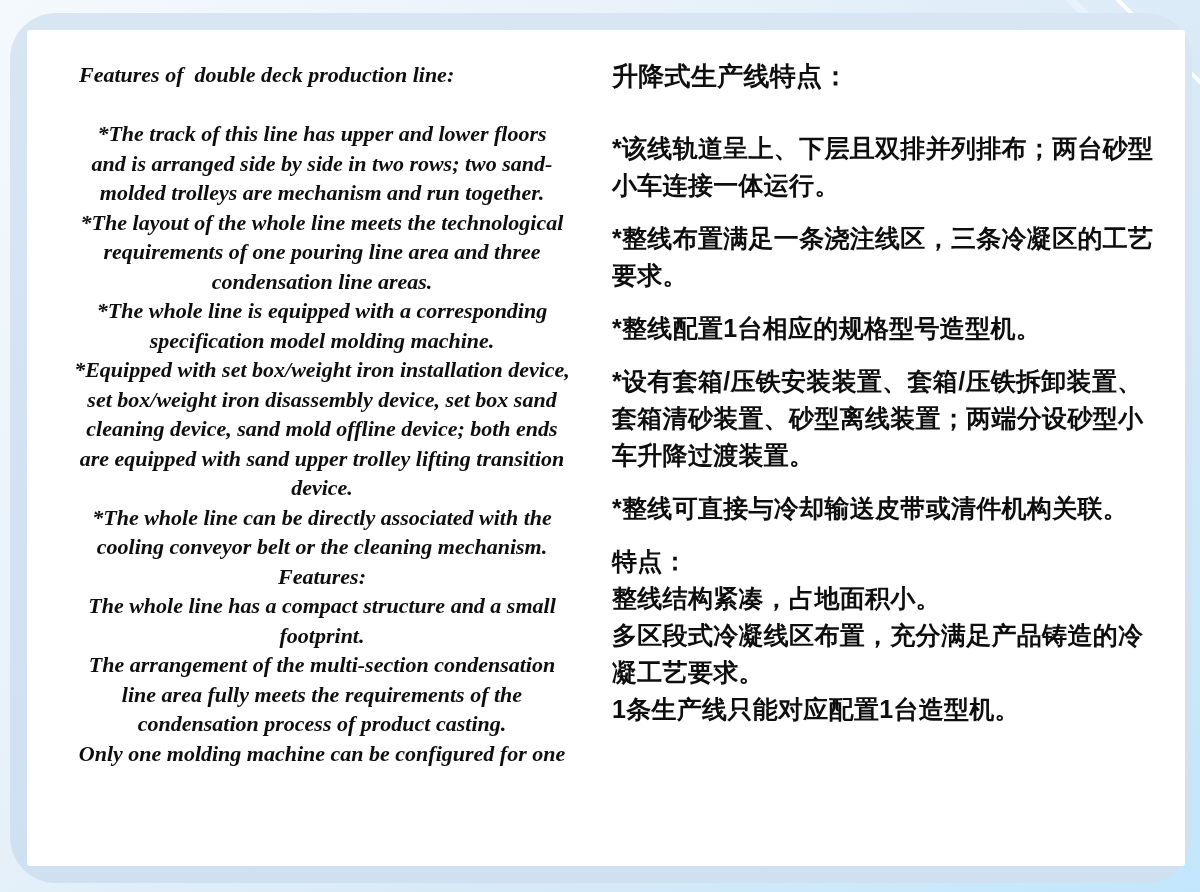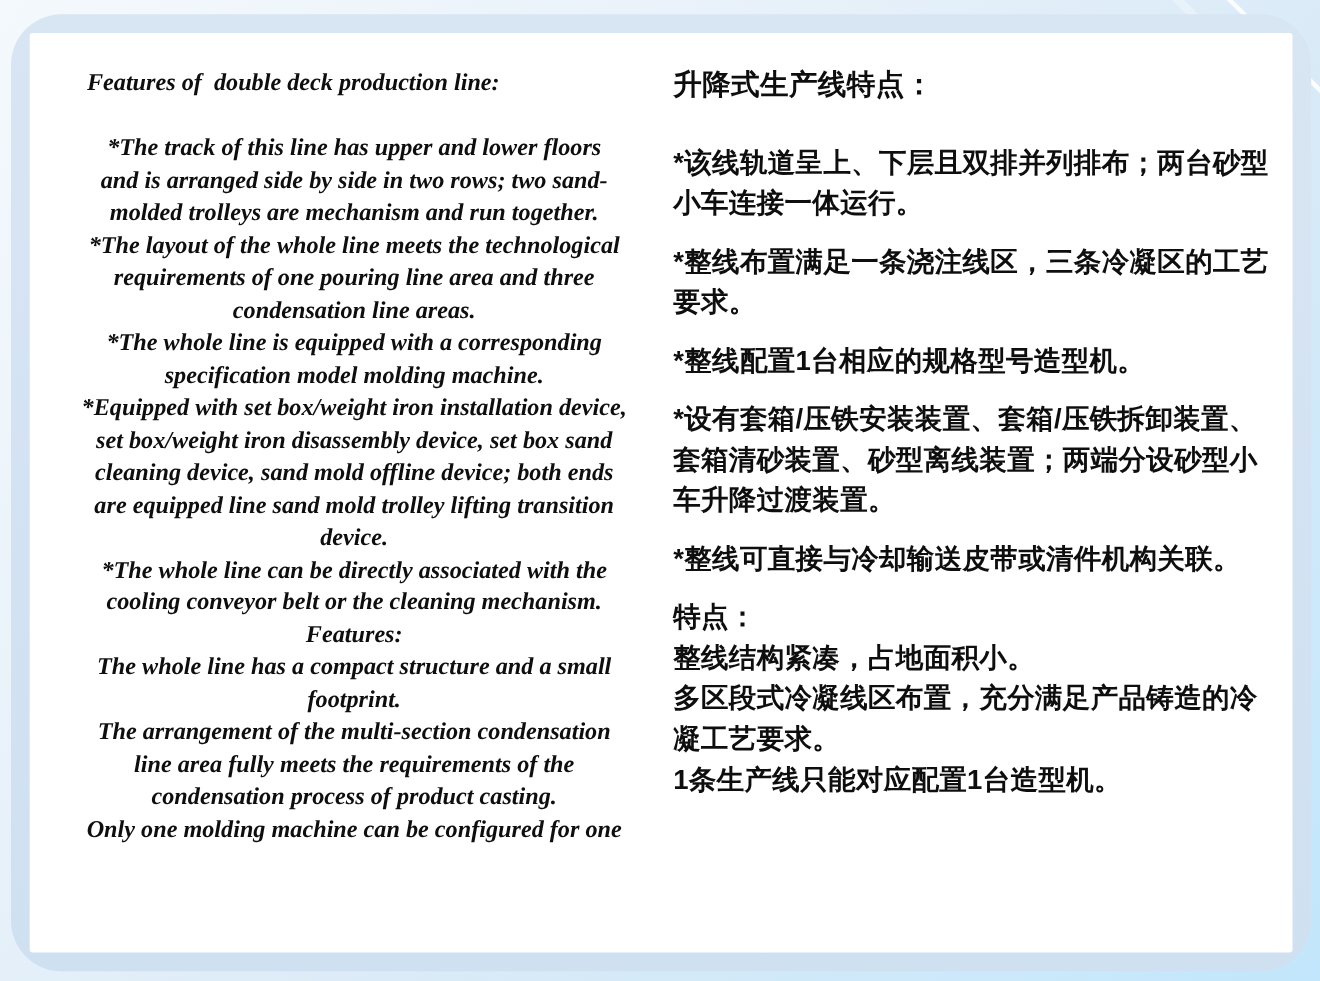--- a/index.html
+++ b/index.html
@@ -14,21 +14,21 @@
   .streak-2 { left: 1102px; top: -80px; width: 8px; height: 230px; transform: rotate(-45deg); opacity: 0.3; }
   .frame {
     position: absolute; left: 10px; top: 13px;
     width: 1182px; height: 870px;
     border-radius: 46px;
     background: linear-gradient(180deg, #d8e5f3 0%, #cfe0f1 100%);
   }
   .card {
     position: absolute; left: 17px; top: 17px;
     width: 1148px; height: 836px;
-    background: #ffffff; border-radius: 3px;
+    background: #ffffff; border-radius: 3px; padding-left: 10px;
   }
   .col { position: absolute; color: #0e0e0e; }
   .col-left {
     left: 12px; top: 30px; width: 566px;
     font-family: "Liberation Serif", serif;
     font-style: italic; font-weight: bold;
     font-size: 22px; line-height: 29.5px;
   }
   .col-left .col-title { padding-left: 40px; margin-bottom: 29.5px; white-space: pre; }
   .col-left .block + .block { }
@@ -60,21 +60,21 @@
             <div class="line">and is arranged side by side in two rows; two sand-</div>
             <div class="line">molded trolleys are mechanism and run together.</div>
             <div class="line">*The layout of the whole line meets the technological</div>
             <div class="line">requirements of one pouring line area and three</div>
             <div class="line">condensation line areas.</div>
             <div class="line">*The whole line is equipped with a corresponding</div>
             <div class="line">specification model molding machine.</div>
             <div class="line">*Equipped with set box/weight iron installation device,</div>
             <div class="line">set box/weight iron disassembly device, set box sand</div>
             <div class="line">cleaning device, sand mold offline device; both ends</div>
-            <div class="line">are equipped line sand mold trolley lifting transition</div>
+            <div class="line">are equipped with sand upper trolley lifting transition</div>
             <div class="line">device.</div>
             <div class="line">*The whole line can be directly associated with the</div>
             <div class="line">cooling conveyor belt or the cleaning mechanism.</div>
           </div>
           <div class="block">
             <div class="line">Features:</div>
             <div class="line">The whole line has a compact structure and a small</div>
             <div class="line">footprint.</div>
             <div class="line">The arrangement of the multi-section condensation</div>
             <div class="line">line area fully meets the requirements of the</div>

